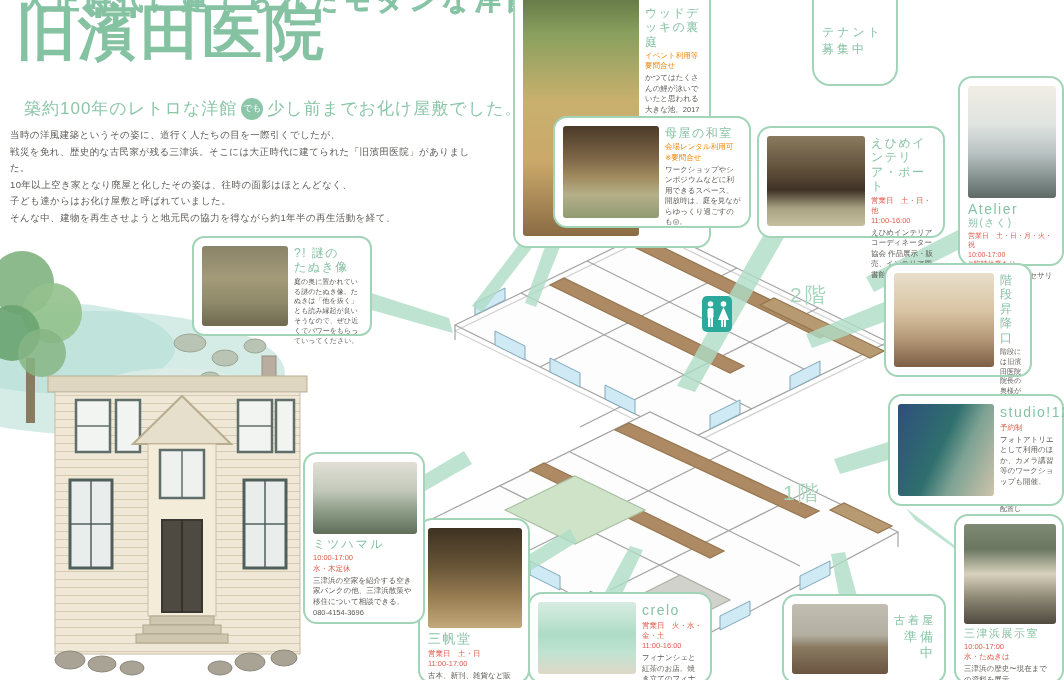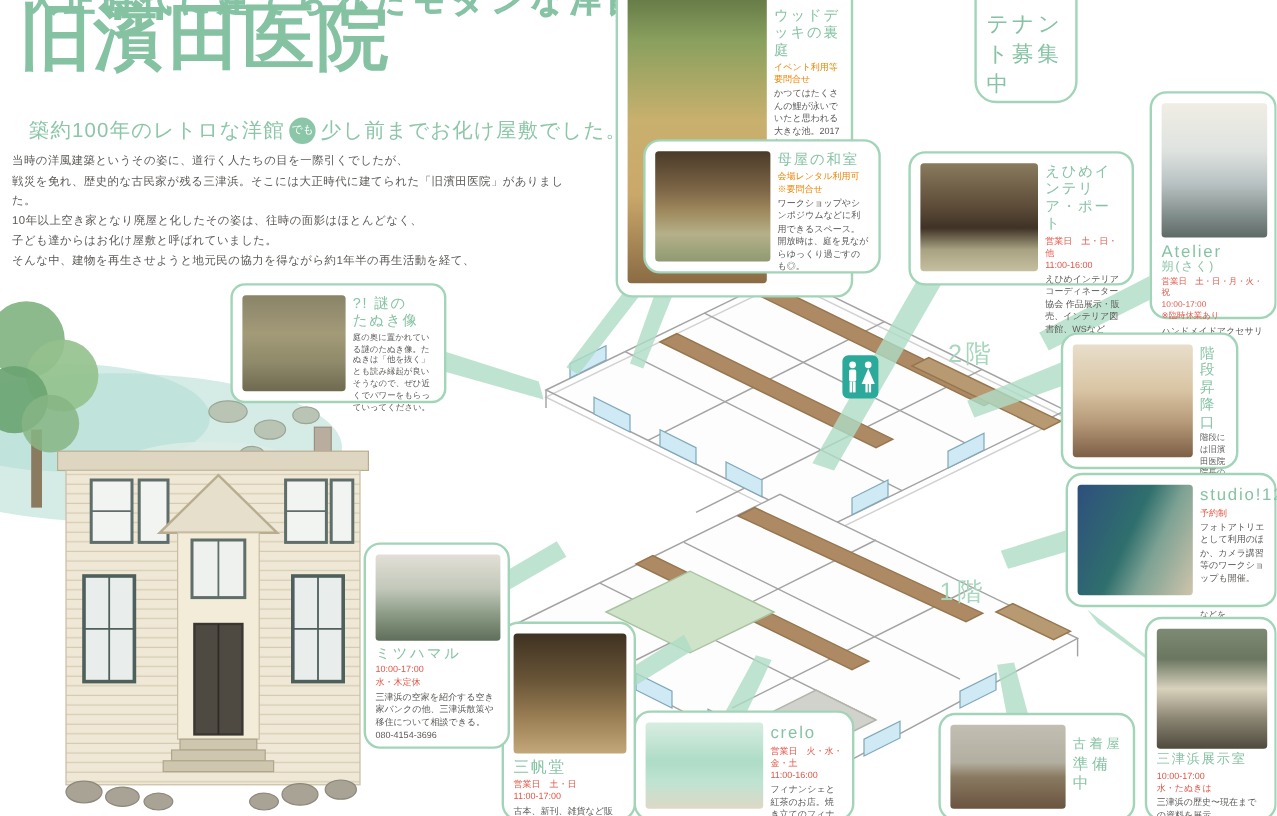--- a/index.html
+++ b/index.html
@@ -225,24 +225,24 @@
       <div class="photo ph-wooddeck" style="width:116px;height:246px;"></div>
       <div class="col" style="padding-top:16px;">
         <div class="c-title">ウッドデッキの裏庭</div>
         <div class="c-orange">イベント利用等要問合せ</div>
         <div class="c-body">かつてはたくさんの鯉が泳いでいたと思われる大きな池。2017年にウッドデッキを造り、みんなの憩いの場として使用しています。</div>
       </div>
     </div>
   </div>
 
   <div class="card" style="left:812px;top:-30px;width:86px;height:116px;border-radius:18px;">
-    <div class="c-title" style="margin-top:28px;font-size:18px;letter-spacing:3px;line-height:1.4;">テナント募集中</div>
-  </div>
-
-  <div class="card" style="left:536px;top:116px;width:198px;height:112px;font-family:Liberation Serif, serif;">
+    <div class="c-title" style="margin-top:44px;font-size:12px;letter-spacing:3px;line-height:1.4;">テナント募集中</div>
+  </div>
+
+  <div class="card" style="left:553px;top:116px;width:198px;height:112px;">
     <div class="row">
       <div class="photo ph-washitsu" style="width:96px;height:92px;"></div>
       <div class="col">
         <div class="c-title">母屋の和室</div>
         <div class="c-orange">会場レンタル利用可</div>
         <div class="c-orange" style="margin-top:-1px;">※要問合せ</div>
         <div class="c-body">ワークショップやシンポジウムなどに利用できるスペース。開放時は、庭を見ながらゆっくり過ごすのも◎。</div>
       </div>
     </div>
   </div>
@@ -262,21 +262,21 @@
   <div class="card" style="left:958px;top:76px;width:106px;height:190px;">
     <div class="photo ph-atelier" style="width:88px;height:112px;"></div>
     <div class="c-title big" style="margin-top:3px;margin-bottom:0;">Atelier</div>
     <div class="c-title" style="font-size:10px;margin-top:-1px;">朔(さく)</div>
     <div class="c-red" style="font-size:7px;">営業日　土・日・月・火・祝</div>
     <div class="c-red" style="font-size:7px;margin-top:-1px;">10:00-17:00</div>
     <div class="c-red" style="font-size:7px;margin-top:-1px;">※臨時休業あり</div>
     <div class="c-body">ハンドメイドアクセサリーの制作販売。</div>
   </div>
 
-  <div class="card" style="left:884px;top:277px;width:148px;height:114px;">
+  <div class="card" style="left:884px;top:263px;width:148px;height:114px;">
     <div class="row">
       <div class="photo ph-stairs" style="width:100px;height:94px;"></div>
       <div class="col">
         <div class="c-title">階段昇降口</div>
         <div class="c-body small">階段には旧濱田医院院長の奥様が趣味で描かれた絵画を飾ったり、もともと母屋で使われていた家具などを配置したりしたまったりスペース。休憩などにご利用ください。</div>
       </div>
     </div>
   </div>
 
   <div class="card" style="left:888px;top:394px;width:176px;height:112px;">
@@ -297,21 +297,21 @@
     <div class="c-red" style="margin-top:-1px;">水・たぬきは</div>
     <div class="c-body">三津浜の歴史〜現在までの資料を展示</div>
 
   </div>
 
   <div class="card" style="left:782px;top:594px;width:164px;height:90px;">
     <div class="row">
       <div class="photo ph-furugiya" style="width:96px;height:70px;"></div>
       <div class="col" style="padding-top:10px;">
         <div class="c-title" style="font-size:11px;letter-spacing:3px;">古着屋</div>
-        <div class="c-title" style="font-size:13px;letter-spacing:3px;">準備中</div>
+        <div class="c-title" style="font-size:13px;letter-spacing:3px;text-align:right;">準備中</div>
       </div>
     </div>
   </div>
 
   <div class="card" style="left:528px;top:592px;width:184px;height:92px;">
     <div class="row">
       <div class="photo ph-crelo" style="width:98px;height:72px;"></div>
       <div class="col">
         <div class="c-title big">crelo</div>
         <div class="c-red">営業日　火・水・金・土</div>

